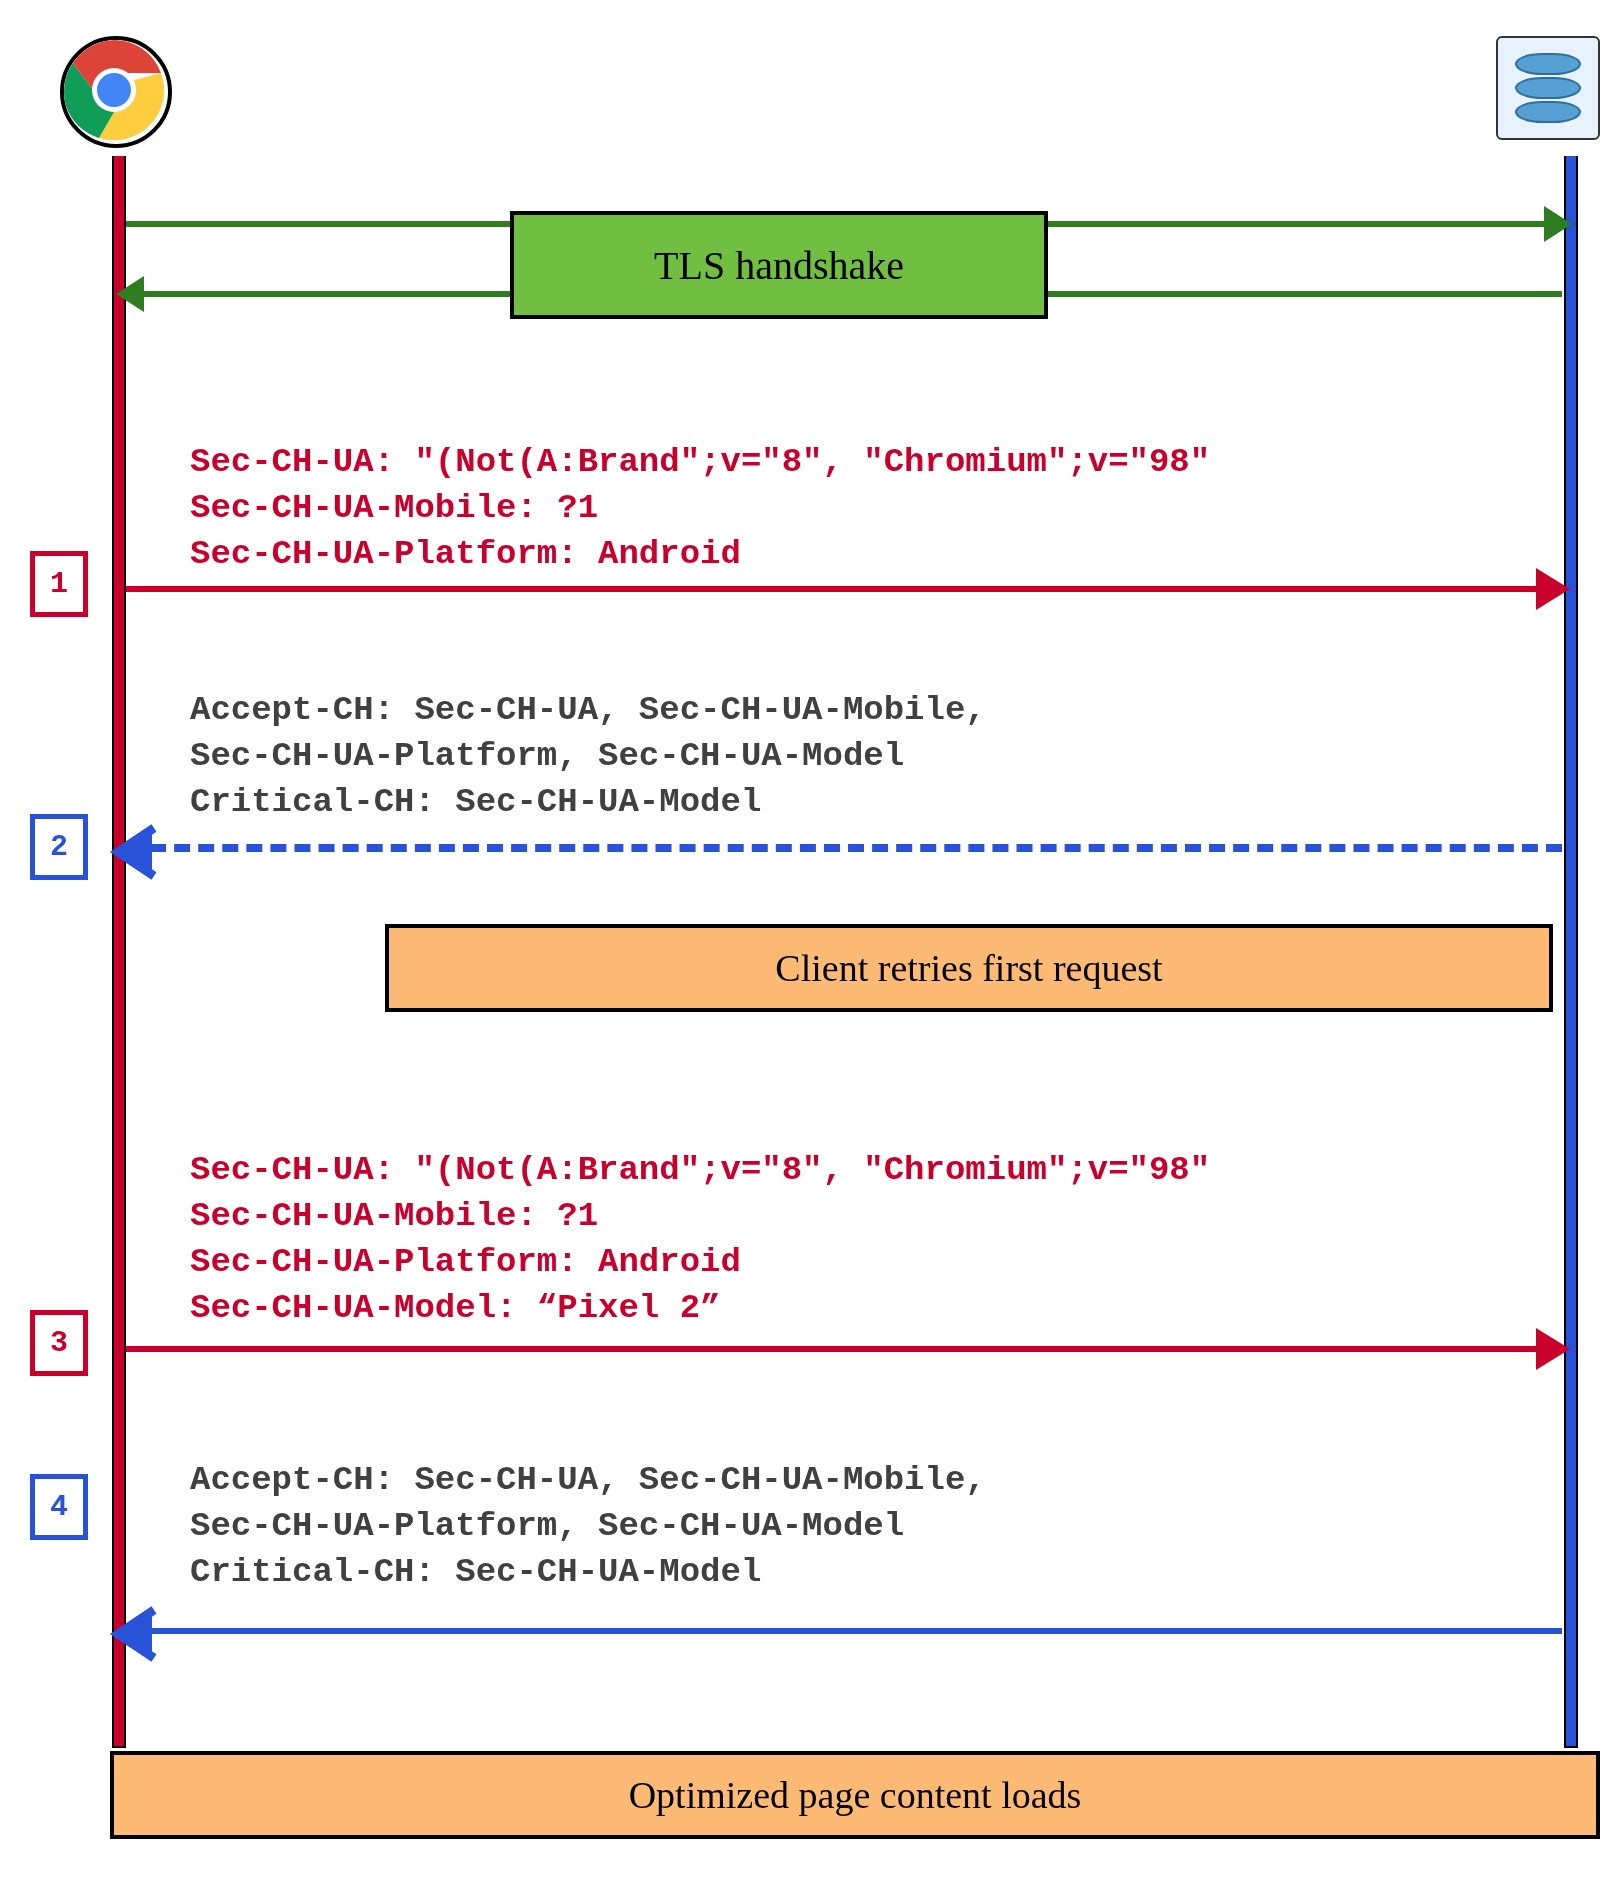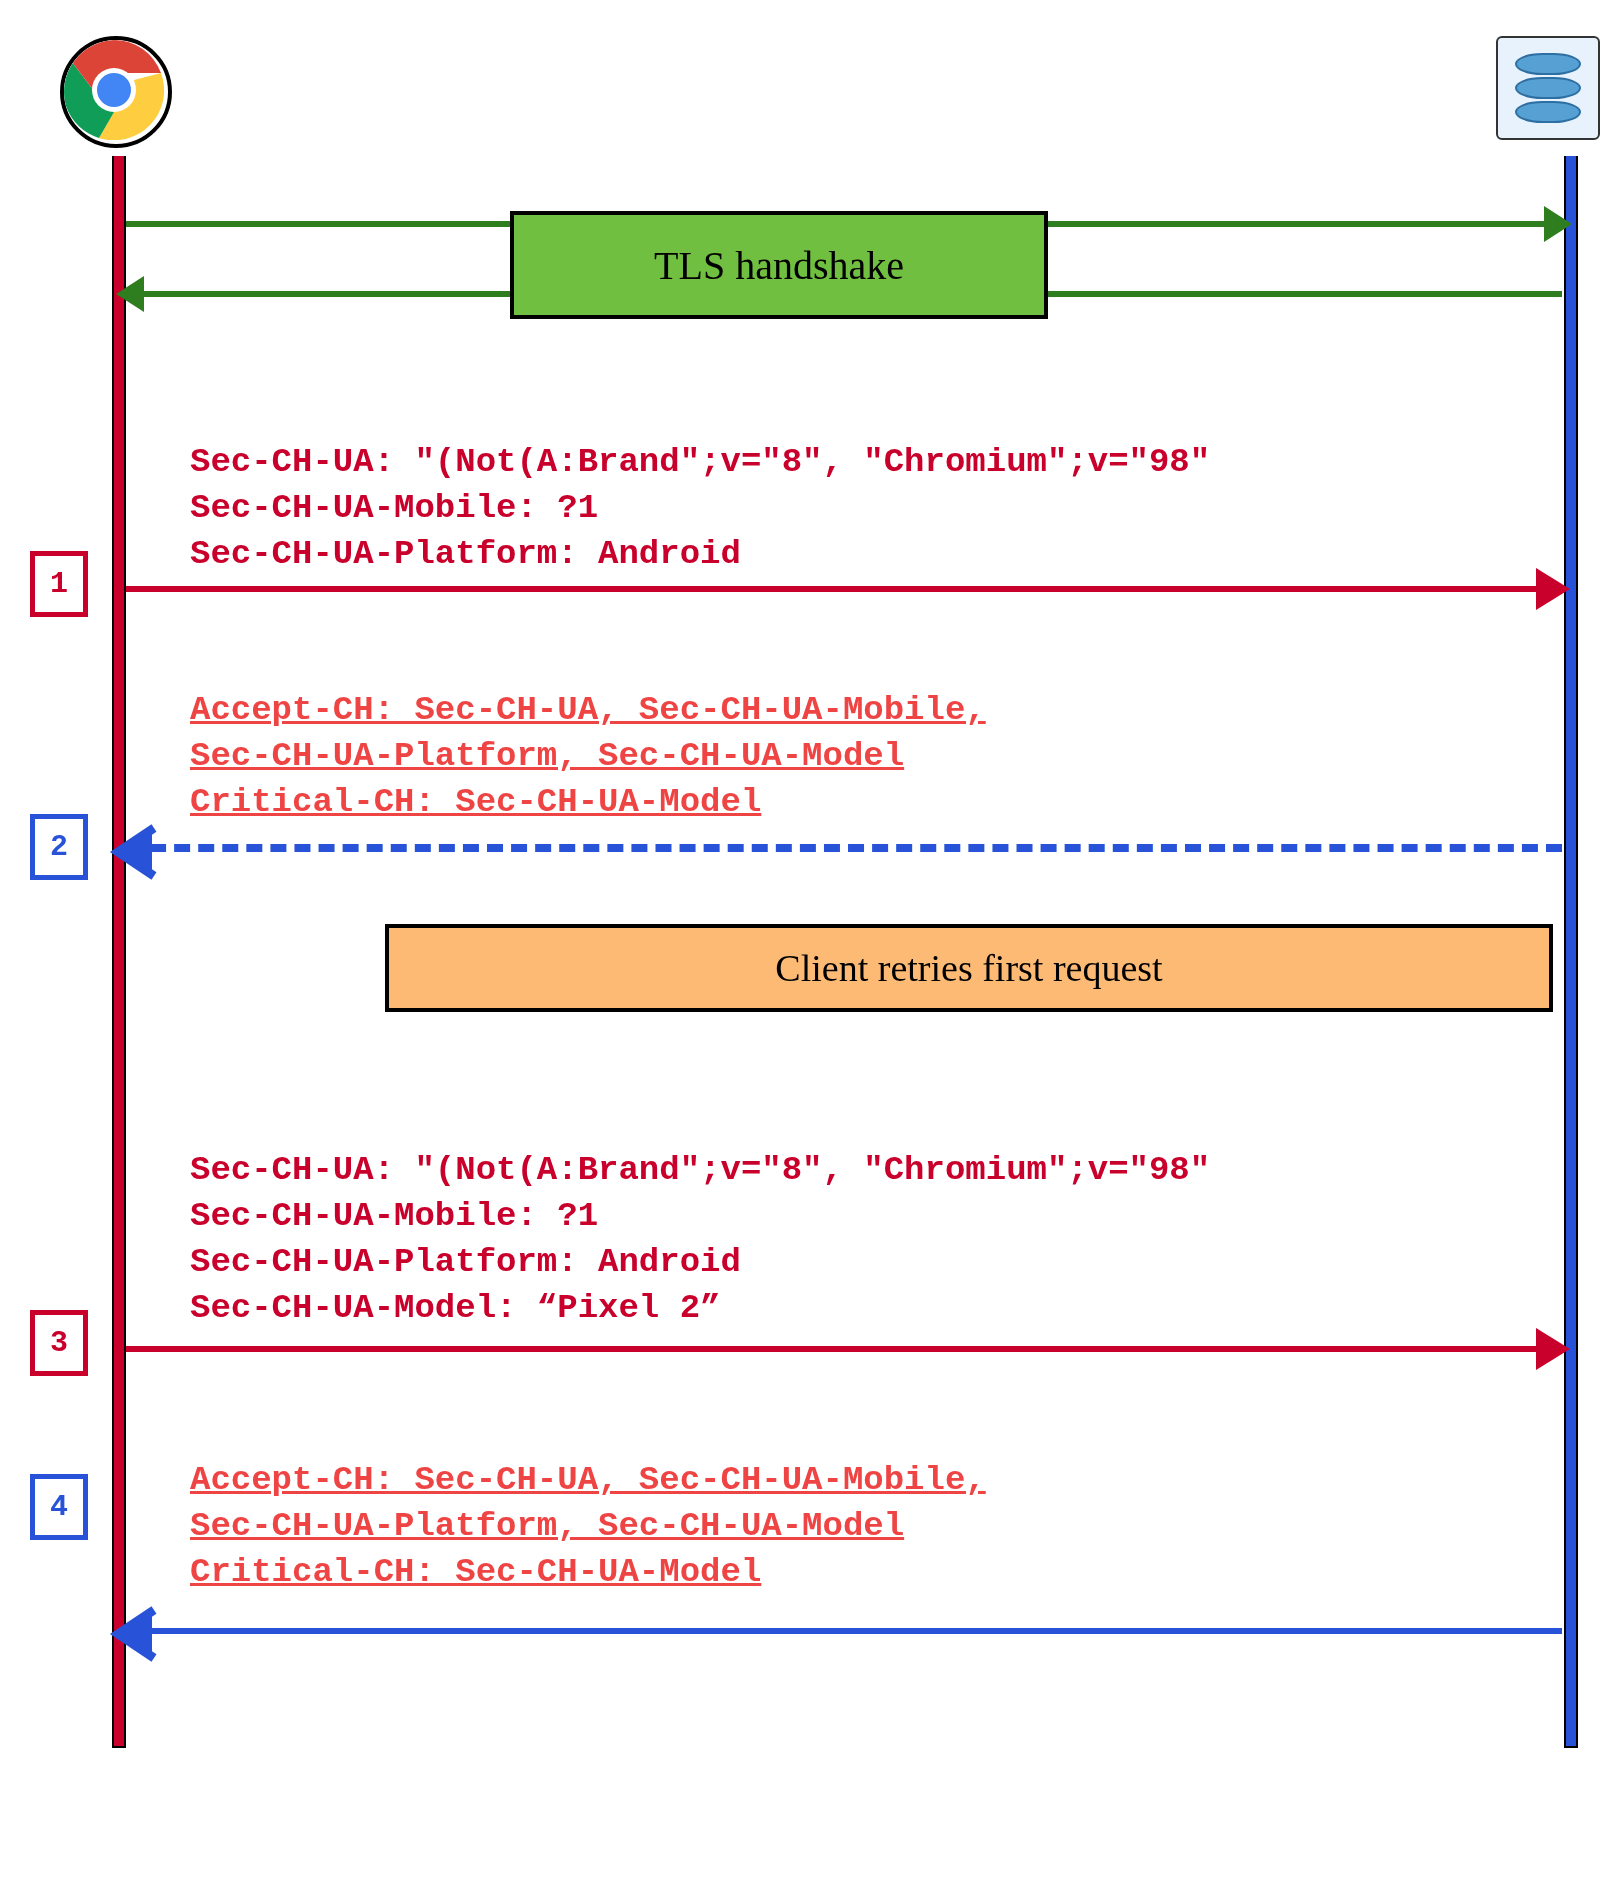--- a/index.html
+++ b/index.html
@@ -108,21 +108,21 @@
   .hdr {
     position: absolute;
     left: 190px; right: 70px;
     font-family: "Courier New", monospace;
     font-weight: 700;
     font-size: 34px;
     line-height: 1.35;
     white-space: pre;
   }
   .hdr.red  { color:#c9002b; }
-  .hdr.blue { color:#ef4444;text-decoration:underline; }
+  .hdr.blue { color:#404040; }
 
   
   .arrow {
     position:absolute;
     left:126px; right:38px;
     height:0;
     border-top-width:6px;
     border-top-style:solid;
   }
   .arrow.red  { border-top-color:#c9002b; }
@@ -218,14 +218,15 @@
 Sec-CH-UA-Platform, Sec-CH-UA-Model
 Critical-CH: Sec-CH-UA-Model</pre>
   <div class="arrow blue left" style="top:1622px">
     <span class="openhead" style="left:-12px">
       <svg width="46" height="52">
           <polyline points="40,2 4,26 40,50" fill="none" stroke="#2853d8" stroke-width="9"></polyline>
         </svg>
     </span>
   </div>
 
+  <div class="note wide" style="top:1745px">Optimized page content loads</div>
 
 </div>
 
 </body></html>

